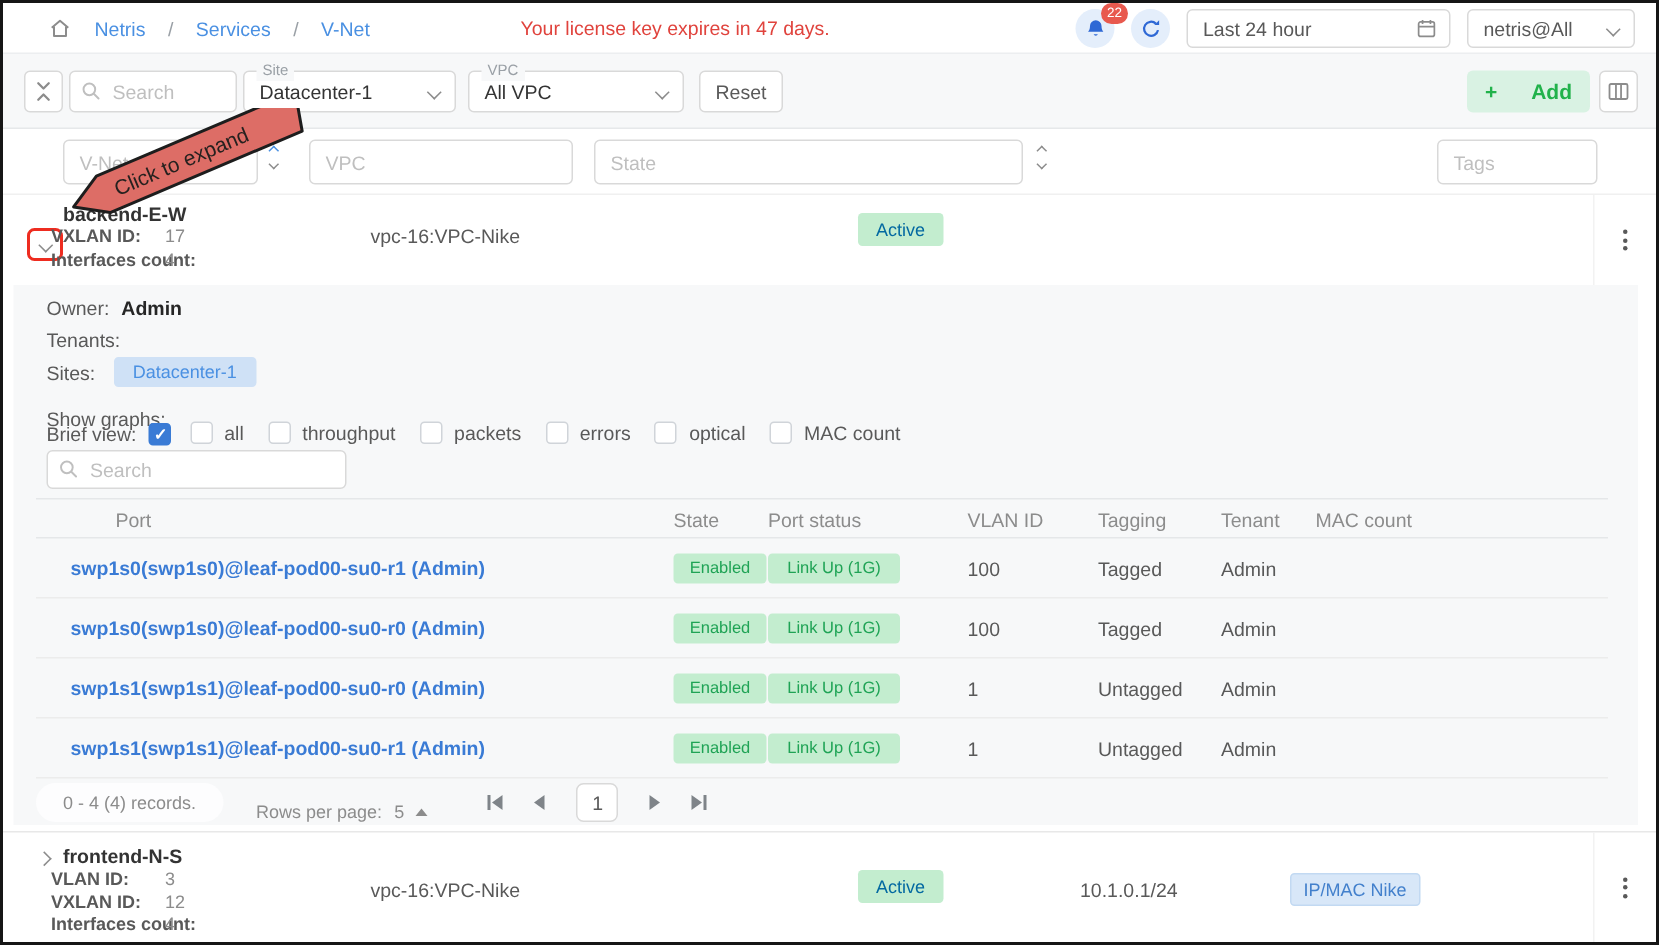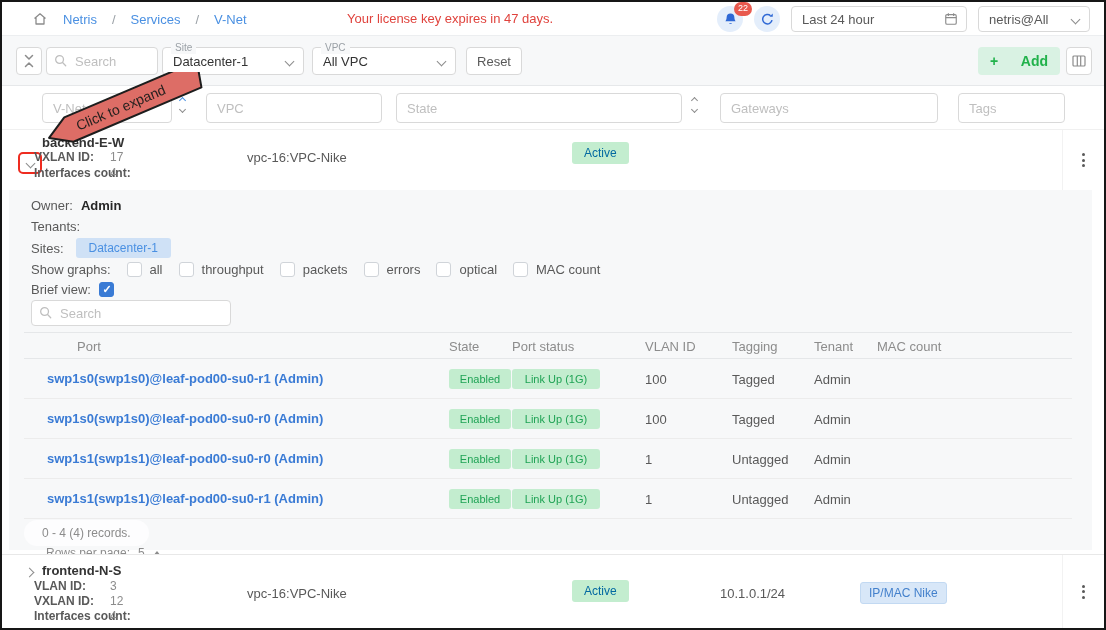--- a/index.html
+++ b/index.html
@@ -69,40 +69,40 @@
   .ipmac { position: absolute; left: 858px; background: #d8e7f8; border: 1px solid #c2d9f2; color: #4380cc; font-size: 12px; padding: 3px 8px; border-radius: 3px; cursor: pointer; }
 
   
   .ribbon { position: absolute; left: 28px; top: 70px; z-index: 6; pointer-events: none; }
 
   
   .panel { position: absolute; left: 7px; top: 188px; width: 1083px; height: 360px; background: #f7f8f9; }
   .dline { position: absolute; left: 22px; font-size: 13px; color: #595959; display: flex; align-items: center; gap: 8px; }
   .dval { color: #262626; font-weight: bold; }
   .site-pill { background: #cfe1f6; color: #4a90e2; font-size: 12px; padding: 3px 13px; border-radius: 3px; margin-left: 4px; }
-  .gopt { display: flex; align-items: center; gap: 8px; margin-left: 8px; }
+  .gopt { display: flex; align-items: center; gap: 8px; margin-left: 8px; margin-top: 19px; }
   .cb { width: 15px; height: 15px; background: #fff; border: 1px solid #d0d4d9; border-radius: 3px; cursor: pointer; flex: 0 0 auto; }
   .cb.checked { background: #3a7bd5; border-color: #3a7bd5; position: relative; }
   .cb.checked::after { content: "✓"; position: absolute; left: 2.5px; top: -0.5px; color: #fff; font-size: 11px; font-weight: bold; }
   .panel-search { position: absolute; left: 22px; top: 110px; width: 200px; height: 26px; }
   .panel-search .search-ic { top: 6px; }
 
   .pt-head { position: absolute; left: 15px; right: 20px; top: 142px; height: 27px; border-top: 1px solid #e5e7e9; border-bottom: 1px solid #e5e7e9; }
   .pt-head span { position: absolute; top: 6px; font-size: 13px; color: #8c8c8c; }
   .c-port  { left: 53px; }  .c-state { left: 425px; } .c-pstat { left: 488px; }
   .c-vlan  { left: 621px; } .c-tag   { left: 708px; } .c-ten   { left: 790px; }
   .c-mac   { left: 853px; }
   .port-row { position: absolute; left: 15px; right: 20px; height: 40px; border-bottom: 1px solid #ececec; }
   .port-row a { position: absolute; left: 23px; top: 12px; font-size: 13px; font-weight: bold; color: #3a7bd5; text-decoration: none; cursor: pointer; }
   .mini-badge { position: absolute; top: 10px; background: #c3edcf; color: #1fa355; font-size: 11px; padding: 4px 0; border-radius: 3px; text-align: center; }
   .mb-state { left: 425px; width: 62px; }
   .mb-pstat { left: 488px; width: 88px; }
   .pcell { position: absolute; top: 13px; font-size: 13px; color: #595959; }
 
-  .pager { position: absolute; left: 15px; top: 330px; height: 28px; display: flex; align-items: flex-start; flex-direction: column; }
+  .pager { position: absolute; left: 15px; top: 330px; height: 28px; display: flex; align-items: flex-end; }
   .records-pill { background: #fdfdfe; border-radius: 14px; padding: 6px 18px; font-size: 12px; color: #8c8c8c; }
   .rpp { margin-left: 22px; font-size: 12px; color: #8c8c8c; display: flex; align-items: center; gap: 8px; }
   .tri-up { width: 0; height: 0; border-left: 4px solid transparent; border-right: 4px solid transparent; border-bottom: 5px solid #8c8c8c; display: inline-block; cursor: pointer; }
   .nav { display: flex; align-items: center; gap: 21px; margin-left: 40px; }
   .nav > * { cursor: pointer; }
   .tri-l { width: 0; height: 0; border-top: 5px solid transparent; border-bottom: 5px solid transparent; border-right: 7px solid #7f8489; }
   .tri-r { width: 0; height: 0; border-top: 5px solid transparent; border-bottom: 5px solid transparent; border-left: 7px solid #7f8489; }
   .bar { width: 2px; height: 10px; background: #7f8489; }
   .pg-ends { display: flex; align-items: center; gap: 1px; }
   .page-box { width: 28px; height: 26px; background: #fff; border: 1px solid #d9d9d9; border-radius: 5px; display: flex; align-items: center; justify-content: center; font-size: 13px; color: #595959; }
@@ -215,23 +215,20 @@
     <div class="flt" style="left:204px;width:176px;">
       <input type="text" placeholder="VPC" style="">
     </div>
     <div class="flt" style="left:394px;width:286px;">
       <input type="text" placeholder="State" style="">
     </div>
     <div class="sorter" style="left:690px;">
       <span class="chv sm up"></span>
       <span class="chv sm down"></span>
     </div>
-    <div class="flt" style="left:718px;width:218px;">
-      <input type="text" placeholder="Gateways" style="">
-    </div>
     <div class="flt" style="left:956px;width:107px;">
       <input type="text" placeholder="Tags" style="">
     </div>
   </div>
 
   <svg class="ribbon" width="210" height="86" viewBox="0 0 210 86">
     <g transform="translate(14,54) rotate(-23)">
       <polygon points="0,13 22,0 166,0 160,26 21,26" fill="#dd6d66" stroke="#1d1d1d" stroke-width="2" stroke-linejoin="round"></polygon>
       <text x="30" y="18" font-size="14" fill="#26211f">Click to expand</text>
     </g>

